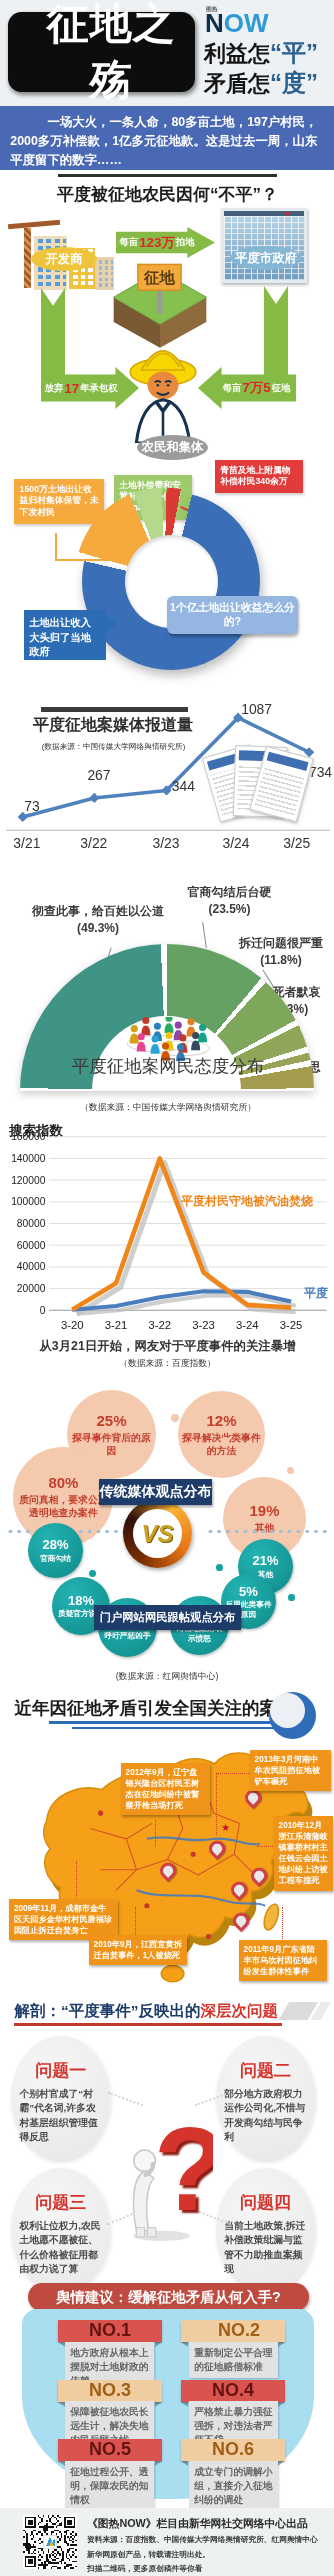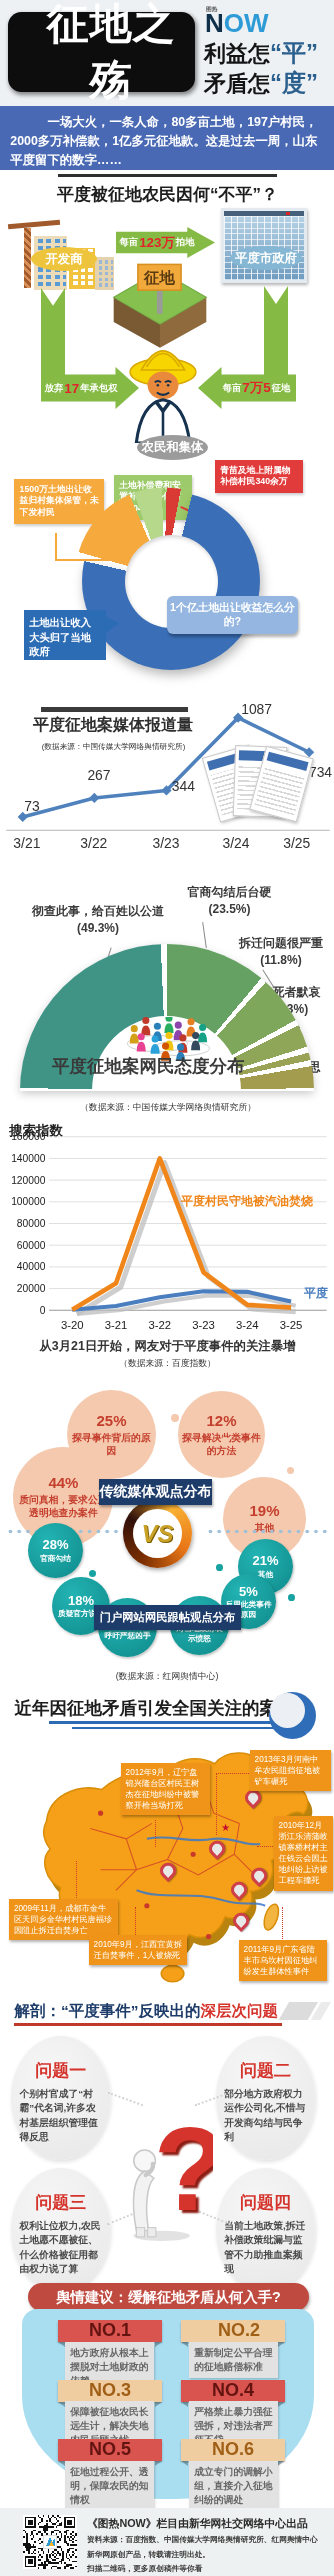--- a/index.html
+++ b/index.html
@@ -69,21 +69,21 @@
   .media-src{left:15.5px;top:742px;width:196px;text-align:center;font-size:7.7px;color:#333;}
   svg text{font-family:"Liberation Sans",sans-serif;}
   .paper{position:absolute;background:#fff;border:0.5px solid #c9c9c9;box-shadow:1px 1.5px 3.1px rgba(0,0,0,.25);}
   .paper::before{content:'';position:absolute;left:6%;top:6%;width:88%;height:14%;background:#3f6fb0;}
   .paper::after{content:'';position:absolute;left:6%;top:28%;width:88%;height:64%;background:repeating-linear-gradient(0deg,#d8d8d8 0 1.5px,transparent 1.5px 4.6px);}
   
   .gauge{left:19.6px;top:944px;width:294px;height:147px;border-radius:147px 147px 0 0;filter:drop-shadow(0 3.1px 4.1px rgba(0,0,0,.2));}
   .gauge-hole{left:92px;top:1016px;width:149px;height:75px;border-radius:75px 75px 0 0;background:#fff;}
   .glabel{color:#3a3a3a;font-weight:900;text-align:center;font-size:12px;line-height:1.4;}
   .gconn{background:#8a8a8a;width:1px;}
-  .gauge-title{left:52px;top:1054px;width:232px;font-size:17.5px;font-weight:700;color:#3a3a3a;}
+  .gauge-title{left:52px;top:1054px;width:232px;text-align:center;font-size:17.5px;font-weight:400;color:#3a3a3a;}
   .gauge-src{left:52px;top:1102px;width:232px;text-align:center;font-size:8.8px;color:#333;}
   
   .search-ylab{left:9.3px;top:1122px;font-size:13.4px;font-weight:bold;color:#222;}
   .search-ann1{left:181px;top:1193px;font-size:12px;font-weight:900;color:#f08519;}
   .search-ann2{left:304px;top:1285px;font-size:12px;font-weight:900;color:#4a7ebf;}
   .search-cap{left:0;top:1338px;width:335px;text-align:center;font-size:12.4px;font-weight:900;color:#333;}
   .search-src{left:0;top:1358px;width:335px;text-align:center;font-size:8.8px;color:#333;}
   
   .pcircle{border-radius:50%;background:#f5c9ae;color:#c43f2e;flex-direction:column;padding:4.1px;}
   .pcircle .pct{font-size:15px;font-weight:900;margin-bottom:3.1px;}
@@ -98,21 +98,21 @@
   .vs-ring{left:123px;top:1499px;width:69px;height:69px;border-radius:50%;background:conic-gradient(from 30deg,#f9b234,#e87617,#7a2d00,#30100a,#f9b234);box-shadow:1px 2.1px 4.1px rgba(0,0,0,.35);}
   .vs-ring::before{content:'';position:absolute;left:9.8px;top:9.8px;width:49px;height:49px;border-radius:50%;background:#fff;}
   .vs-txt{position:absolute;left:0;top:0;width:100%;height:100%;display:flex;align-items:center;justify-content:center;font-size:24px;font-weight:900;font-style:italic;color:#c9a227;text-shadow:1px 1px 0 #7a5b00,-0.5px -0.5px 0 #fff;}
   .vp-src{left:77px;top:1671px;width:180px;text-align:center;font-size:8.8px;color:#333;}
   
   .map-title{left:14.4px;top:1696px;font-size:17.5px;font-weight:900;color:#1d1d1d;}
   .map-ul1{left:49px;top:1721px;width:233px;height:3.1px;background:#2b6cb5;}
   .map-ul2{left:72px;top:1727px;width:210px;height:1.5px;background:#2b6cb5;}
   .crescent{left:269px;top:1692px;width:47px;height:47px;border-radius:50%;background:#2f6db8;}
   .crescent::before{content:'';position:absolute;left:1px;top:1px;width:35px;height:35px;border-radius:50%;background:#eceff4;}
-  .mco{background:#ef9418;color:#fff;font-weight:normal;font-size:8.2px;line-height:1.35;padding:4.1px 4.6px;box-shadow:1px 1.5px 2.6px rgba(0,0,0,.3);}
+  .mco{background:#ef9418;color:#fff;font-weight:bold;font-size:8.2px;line-height:1.35;padding:4.1px 4.6px;box-shadow:1px 1.5px 2.6px rgba(0,0,0,.3);}
   .rdash-v{border-left:1px dotted #d03c28;}
   .rdash-h{border-top:1px dotted #d03c28;}
   .pin{position:absolute;width:15.5px;height:15.5px;background:#e8e8e8;border:3.1px solid #cf3f49;border-radius:50% 50% 50% 0;transform:rotate(-45deg);box-shadow:0.5px 1px 1.5px rgba(0,0,0,.35);}
   .star{position:absolute;color:#c8102e;font-size:10.3px;}
   
   .prob-title{left:14.4px;top:2001px;font-size:15.5px;font-weight:900;white-space:nowrap;}
   .prob-title .b{color:#1e3c69;} .prob-title .r{color:#d5342c;}
   .prob-ul{left:14.4px;top:2023px;width:268px;height:2.6px;background:#c0392b;}
   .slant1{left:284px;top:2002px;width:29px;height:17.5px;background:#dcdcdc;transform:skewX(-30deg);}
   .slant2{left:316px;top:2002px;width:10.3px;height:17.5px;background:#ebebeb;transform:skewX(-30deg);}
@@ -388,21 +388,21 @@
 
   <div class="abs pcircle ctr" style="left:67px;top:1390px;width:89px;height:89px;text-align:center;">
     <div class="pct">25%</div>
       <div class="lab">探寻事件背后的原因</div>
   </div>
   <div class="abs pcircle ctr" style="left:178px;top:1391px;width:87px;height:87px;">
     <div class="pct">12%</div>
       <div class="lab">探寻解决此类事件的方法</div>
   </div>
   <div class="abs pcircle ctr" style="left:13.4px;top:1447px;width:100px;height:100px;">
-    <div class="pct">44%</div>
+    <div class="pct">80%</div>
       <div class="lab">质问真相，要求公正透明地查办案件</div>
   </div>
   <div class="abs pcircle ctr" style="left:223px;top:1477px;width:83px;height:83px;">
     <div class="pct">19%</div>
       <div class="lab">其他</div>
   </div>
   <div class="abs pdot" style="left:171px;top:1414px;width:8.2px;height:8.2px;"></div>
   <div class="abs pdot" style="left:72px;top:1446px;width:10.3px;height:10.3px;"></div>
   <div class="abs pdot" style="left:221px;top:1437px;width:8.2px;height:8.2px;"></div>
   <div class="abs pdot" style="left:287px;top:1467px;width:7.2px;height:7.2px;"></div>

